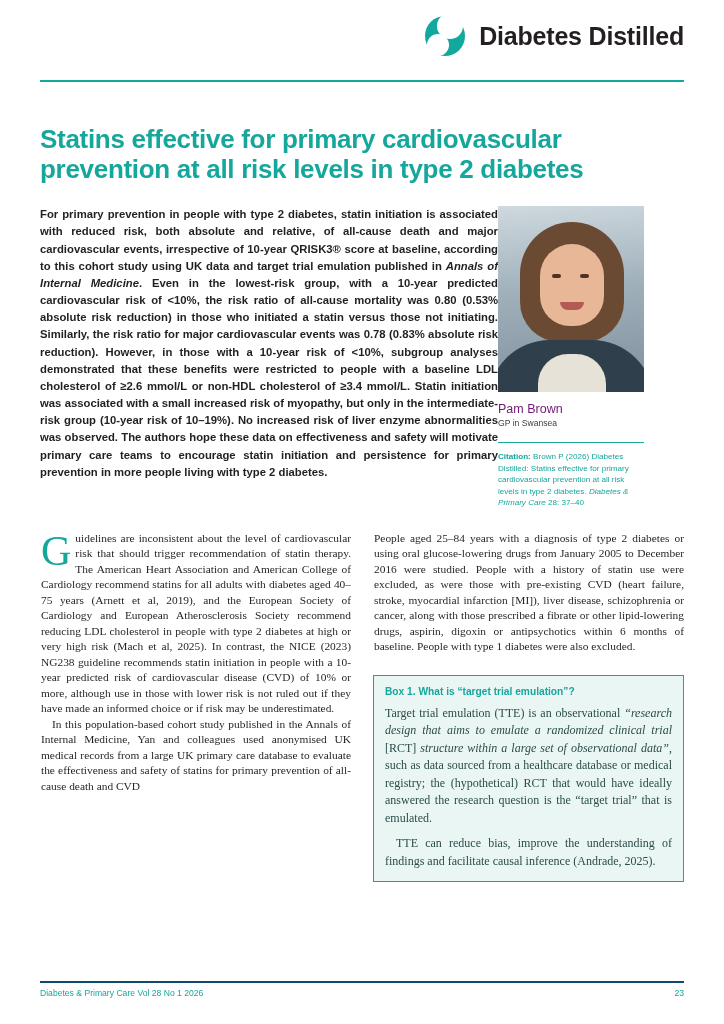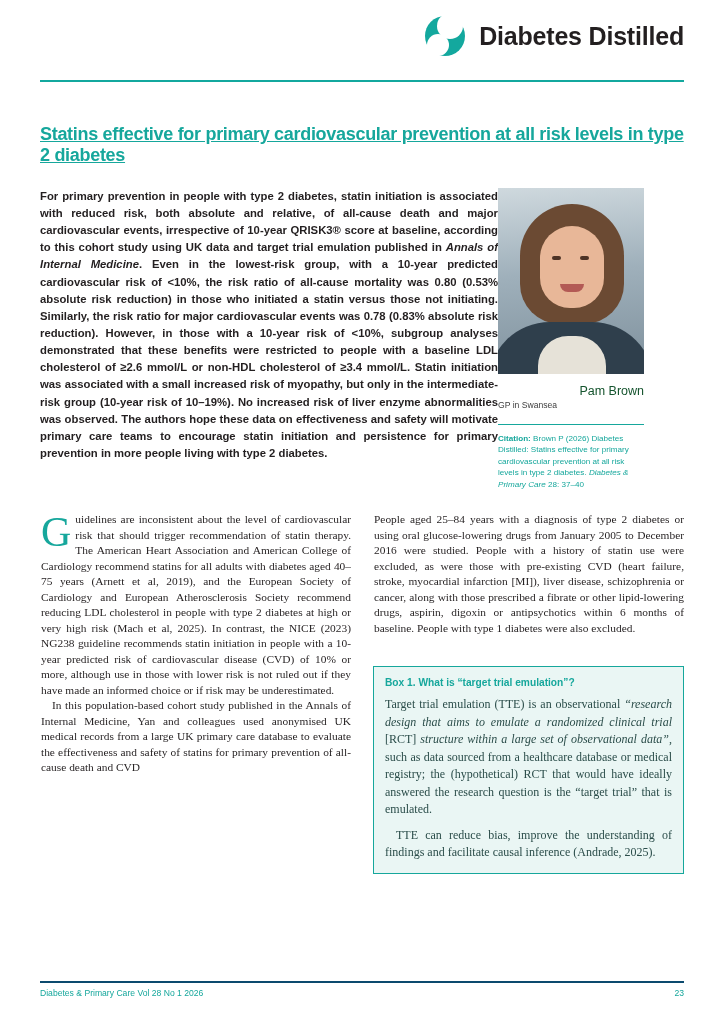--- a/index.html
+++ b/index.html
@@ -69,25 +69,24 @@
   .rule-top {
     border-top: 2px solid #13a89e;
     margin-top: 8px;
   }
 
   
   .article-title {
     font-family: "Liberation Sans", sans-serif;
     font-weight: bold;
     color: #16a79c;
-    font-size: 18px;
+    font-size: 26px;
     line-height: 1.16;
     margin: 42px 0 0 0;
     letter-spacing: -0.3px;
-    text-decoration: underline;
   }
 
   
   .lead-wrap {
     display: flex;
     gap: 0;
     margin-top: 22px;
   }
   .standfirst {
     width: 458px;
@@ -149,25 +148,24 @@
   .portrait .jacket {
     position: absolute;
     left: 40px; bottom: -10px;
     width: 68px; height: 48px;
     background: #e6e2d8;
     border-radius: 30px 30px 0 0;
   }
 
   .byline-name {
     font-family: "Liberation Sans", sans-serif;
-    color: #14532d;
+    color: #701a75;
     font-size: 12.5px;
     font-weight: normal;
     margin-top: 10px;
-    text-align: right;
   }
   .byline-role {
     font-family: "Liberation Sans", sans-serif;
     color: #404040;
     font-size: 8.6px;
     margin-top: 2px;
   }
   .side-rule {
     border-top: 1px solid #16a79c;
     margin: 14px 0 8px 0;
@@ -213,21 +211,21 @@
     color: #16a79c;
     font-size: 11.6px;
     margin: 13px 0 3px 0;
   }
 
   
   .box {
     border: 1px solid #16a79c;
     background: #eaf6f4;
     padding: 9px 11px 11px 11px;
-    margin-top: 30px;
+    margin-top: 20px;
   }
   .box-title {
     font-family: "Liberation Sans", sans-serif;
     font-weight: bold;
     color: #16a79c;
     font-size: 10.2px;
     margin-bottom: 6px;
   }
   .box-body {
     font-family: Liberation Serif, serif;

